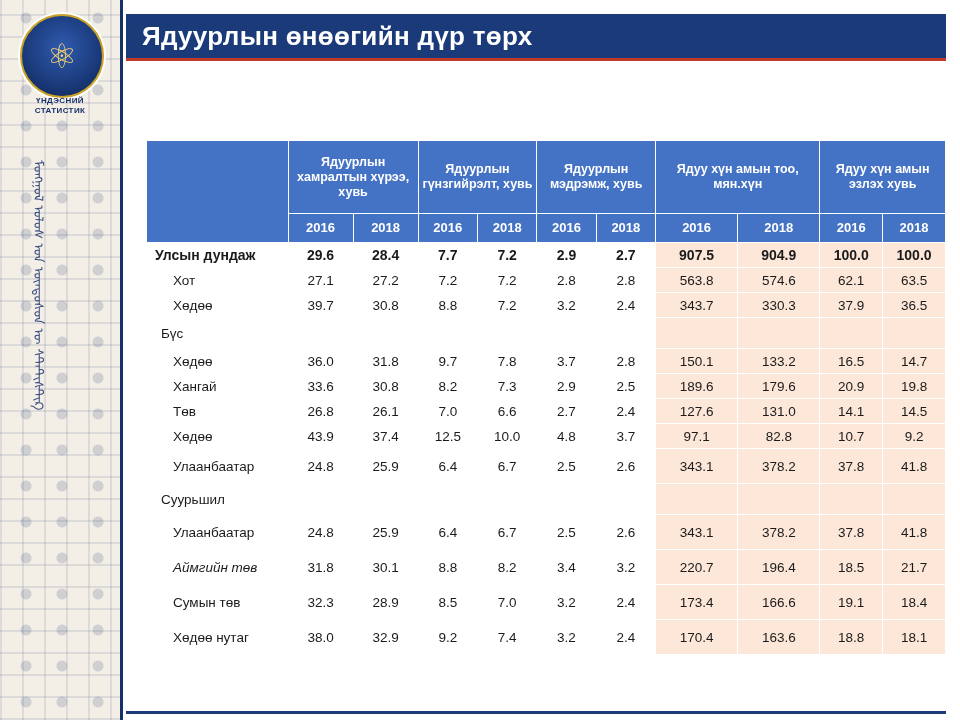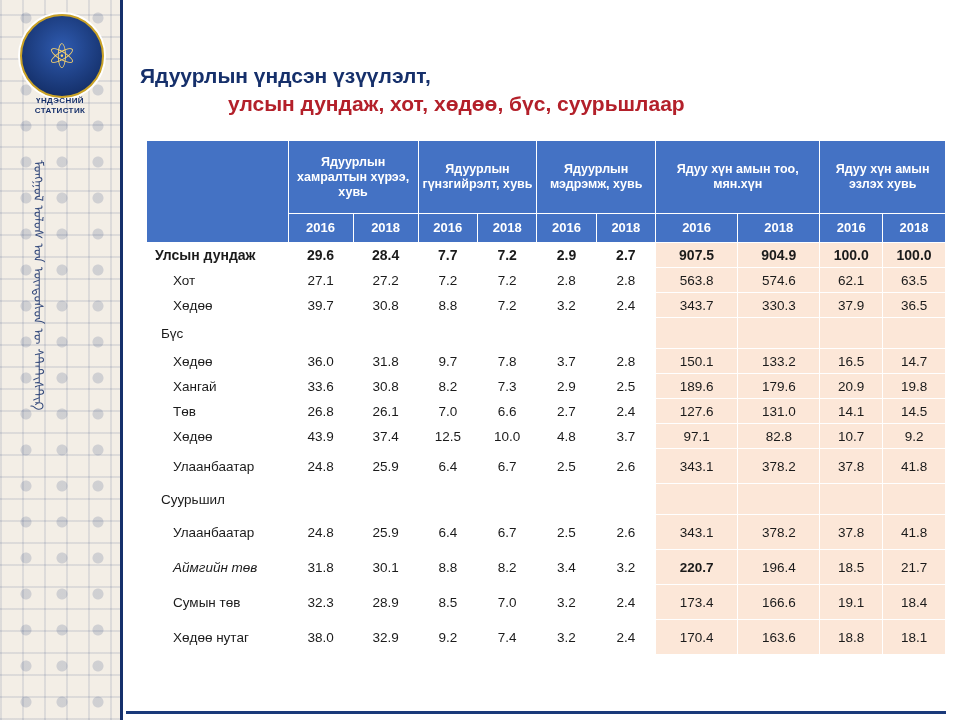--- a/index.html
+++ b/index.html
@@ -182,25 +182,24 @@
     <div class="emblem">
       <span class="soyombo">⚛</span>
     </div>
     <div class="emblem-caption">
       <div>ҮНДЭСНИЙ</div>
       <div>СТАТИСТИК</div>
     </div>
     <div class="vertical-script">ᠮᠣᠩᠭᠤᠯ ᠤᠯᠤᠰ ᠤᠨ ᠦᠨᠳᠦᠰᠦᠨ ᠦ ᠰᠲ᠋ᠠᠲ᠋ᠢᠰᠲ᠋ᠢᠺ</div>
   </div>
 
-
-  <div class="subtitle">
-    <div class="line1">Ядуурлын үндсэн үзүүлэлт,</div>
-    <div class="line2">улсын дундаж, хот, хөдөө, бүс, суурьшлаар</div>
+  <div class="header-bar">
+    <div class="title">Ядуурлын  өнөөгийн дүр төрх</div>
   </div>
+
 
   <div class="table-wrap">
     <table class="poverty">
       <colgroup>
         <col style="width:124px">
         <col style="width:57px">
           <col style="width:57px">
         <col style="width:52px">
           <col style="width:52px">
         <col style="width:52px">
@@ -377,21 +376,21 @@
             <td class="peach" style="height: 34px;">41.8</td>
           </tr>
           <tr>
             <td class="lbl indent1" style="height: 34px; font-style: italic;">Аймгийн  төв</td>
             <td style="height: 34px;">31.8</td>
             <td style="height: 34px;">30.1</td>
             <td style="height: 34px;">8.8</td>
             <td style="height: 34px;">8.2</td>
             <td style="height: 34px;">3.4</td>
             <td style="height: 34px;">3.2</td>
-            <td class="peach" style="height: 34px; font-weight: bold;">220.7</td>
+            <td class="peach" style="height: 34px;">220.7</td>
             <td class="peach" style="height: 34px;">196.4</td>
             <td class="peach" style="height: 34px;">18.5</td>
             <td class="peach" style="height: 34px;">21.7</td>
           </tr>
           <tr>
             <td class="lbl indent1" style="height: 34px;">Сумын төв</td>
             <td style="height: 34px;">32.3</td>
             <td style="height: 34px;">28.9</td>
             <td style="height: 34px;">8.5</td>
             <td style="height: 34px;">7.0</td>

